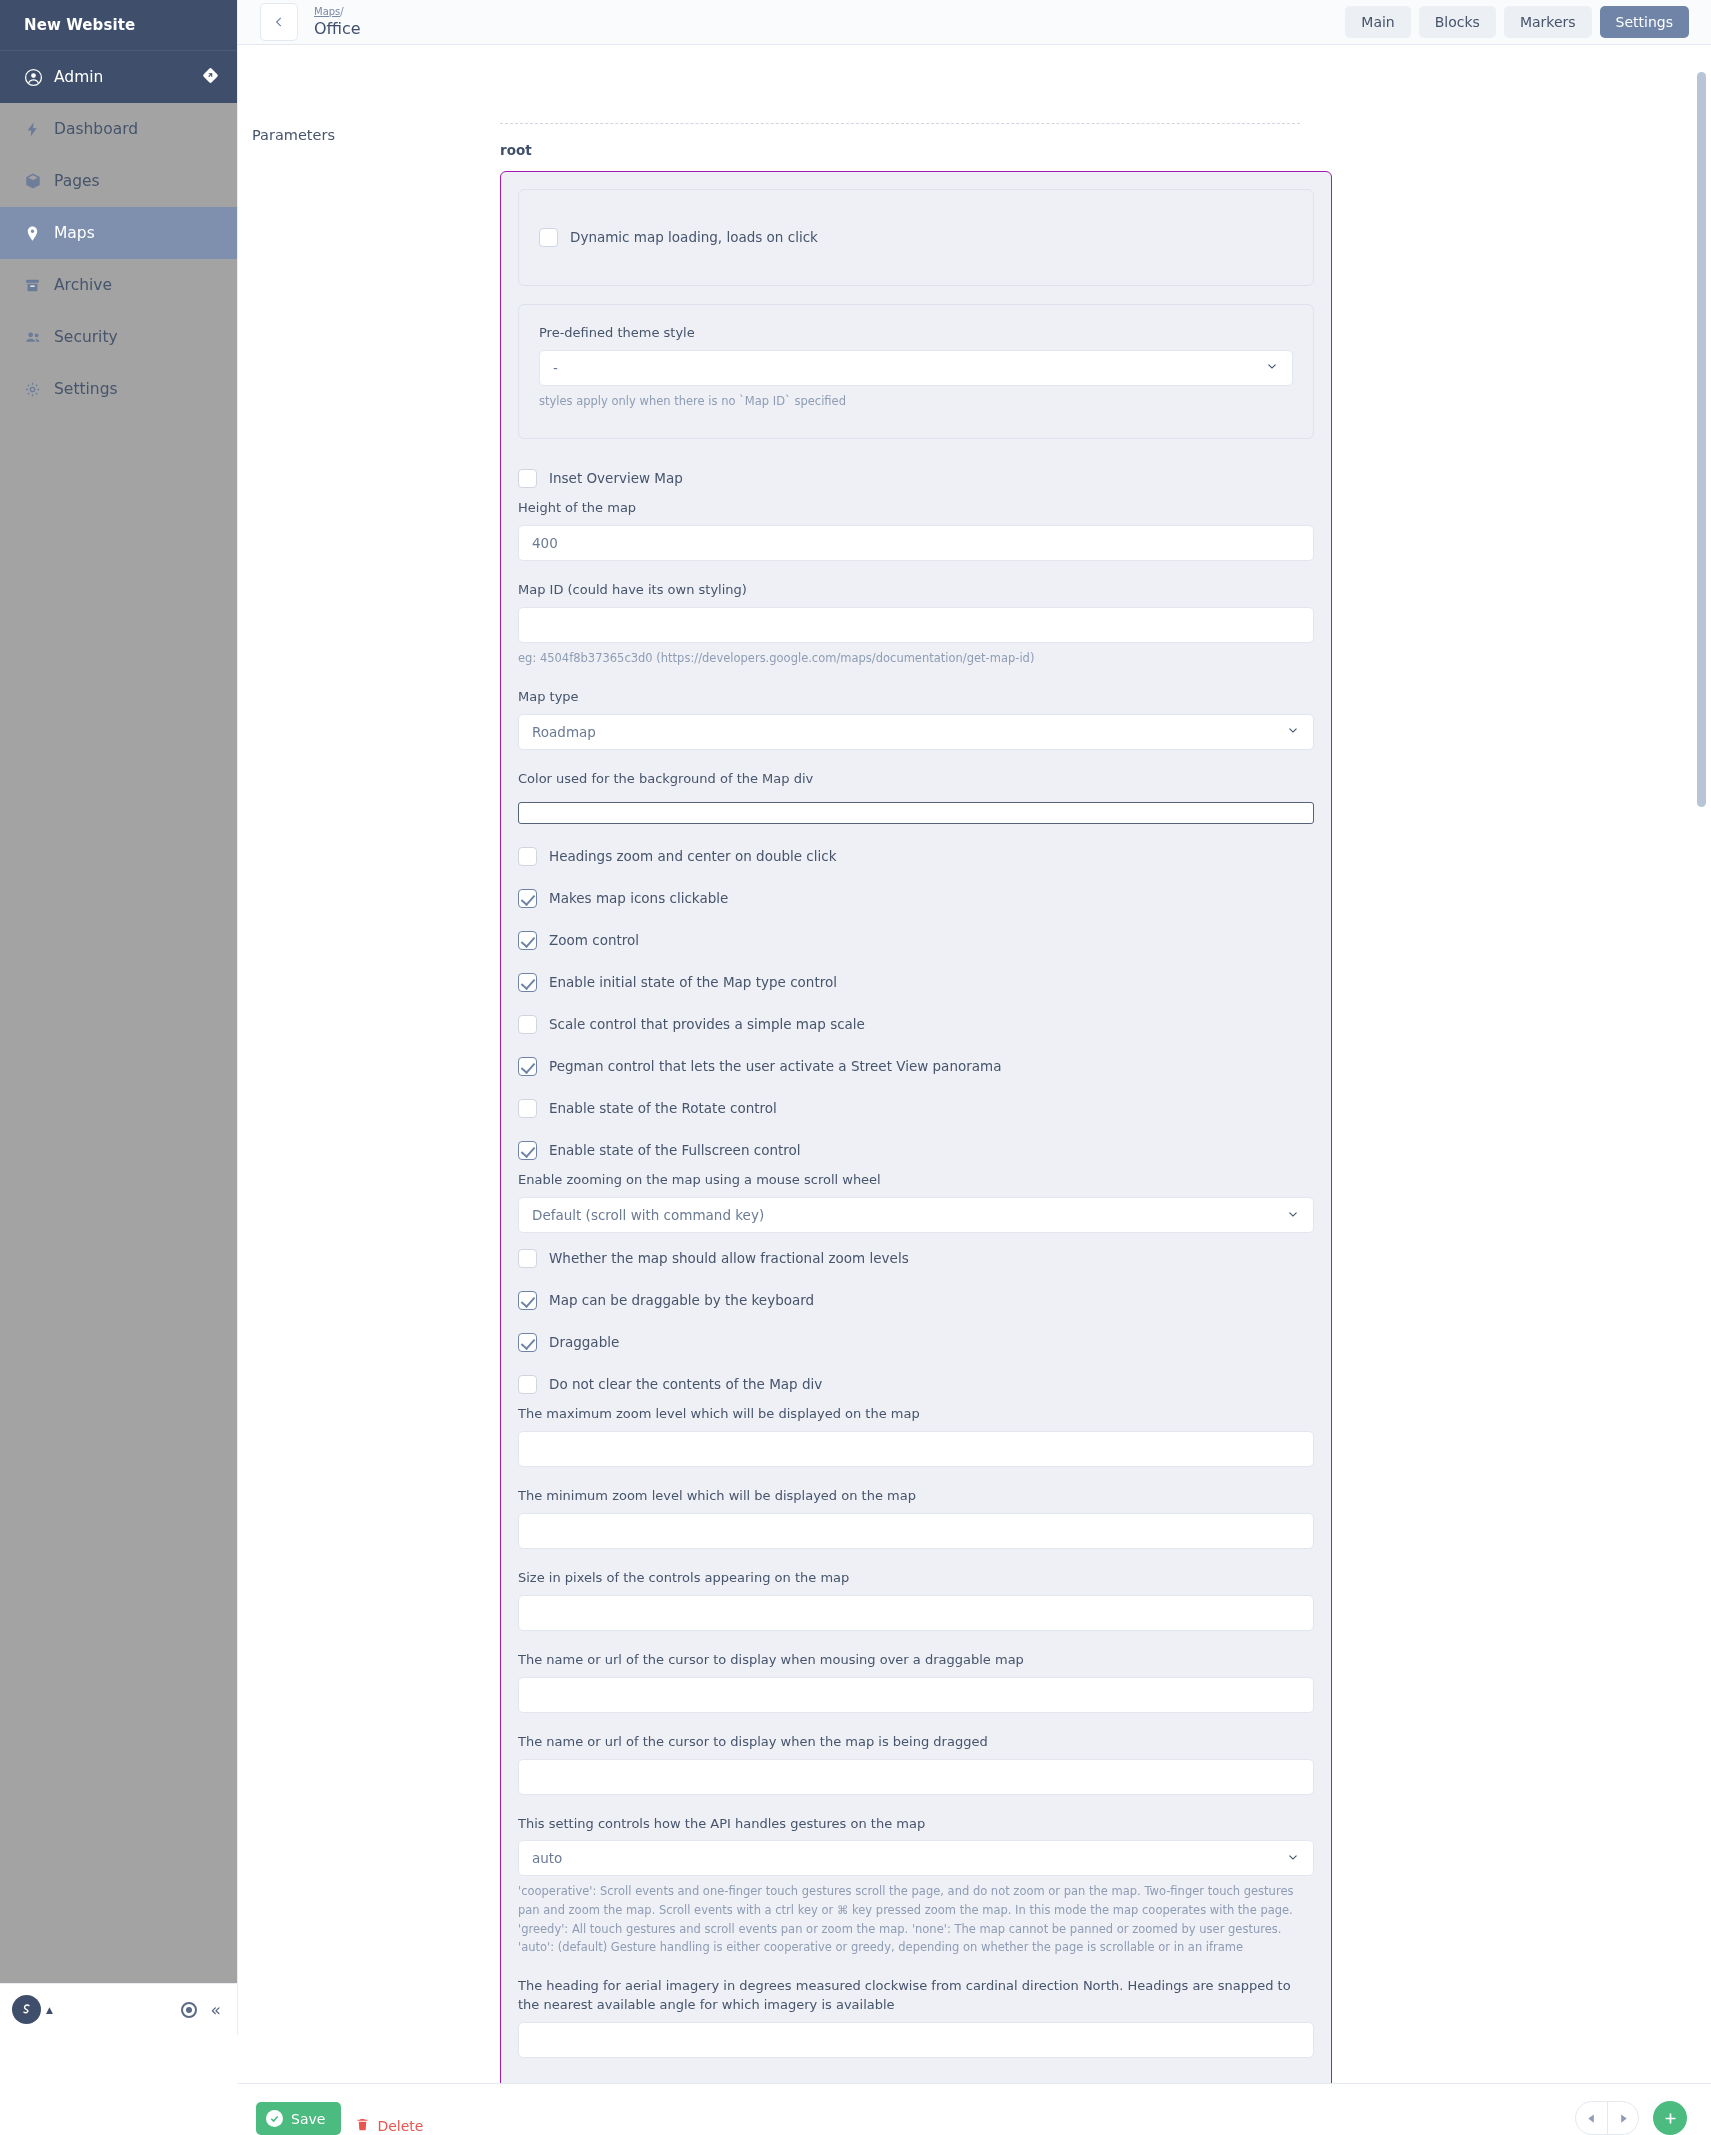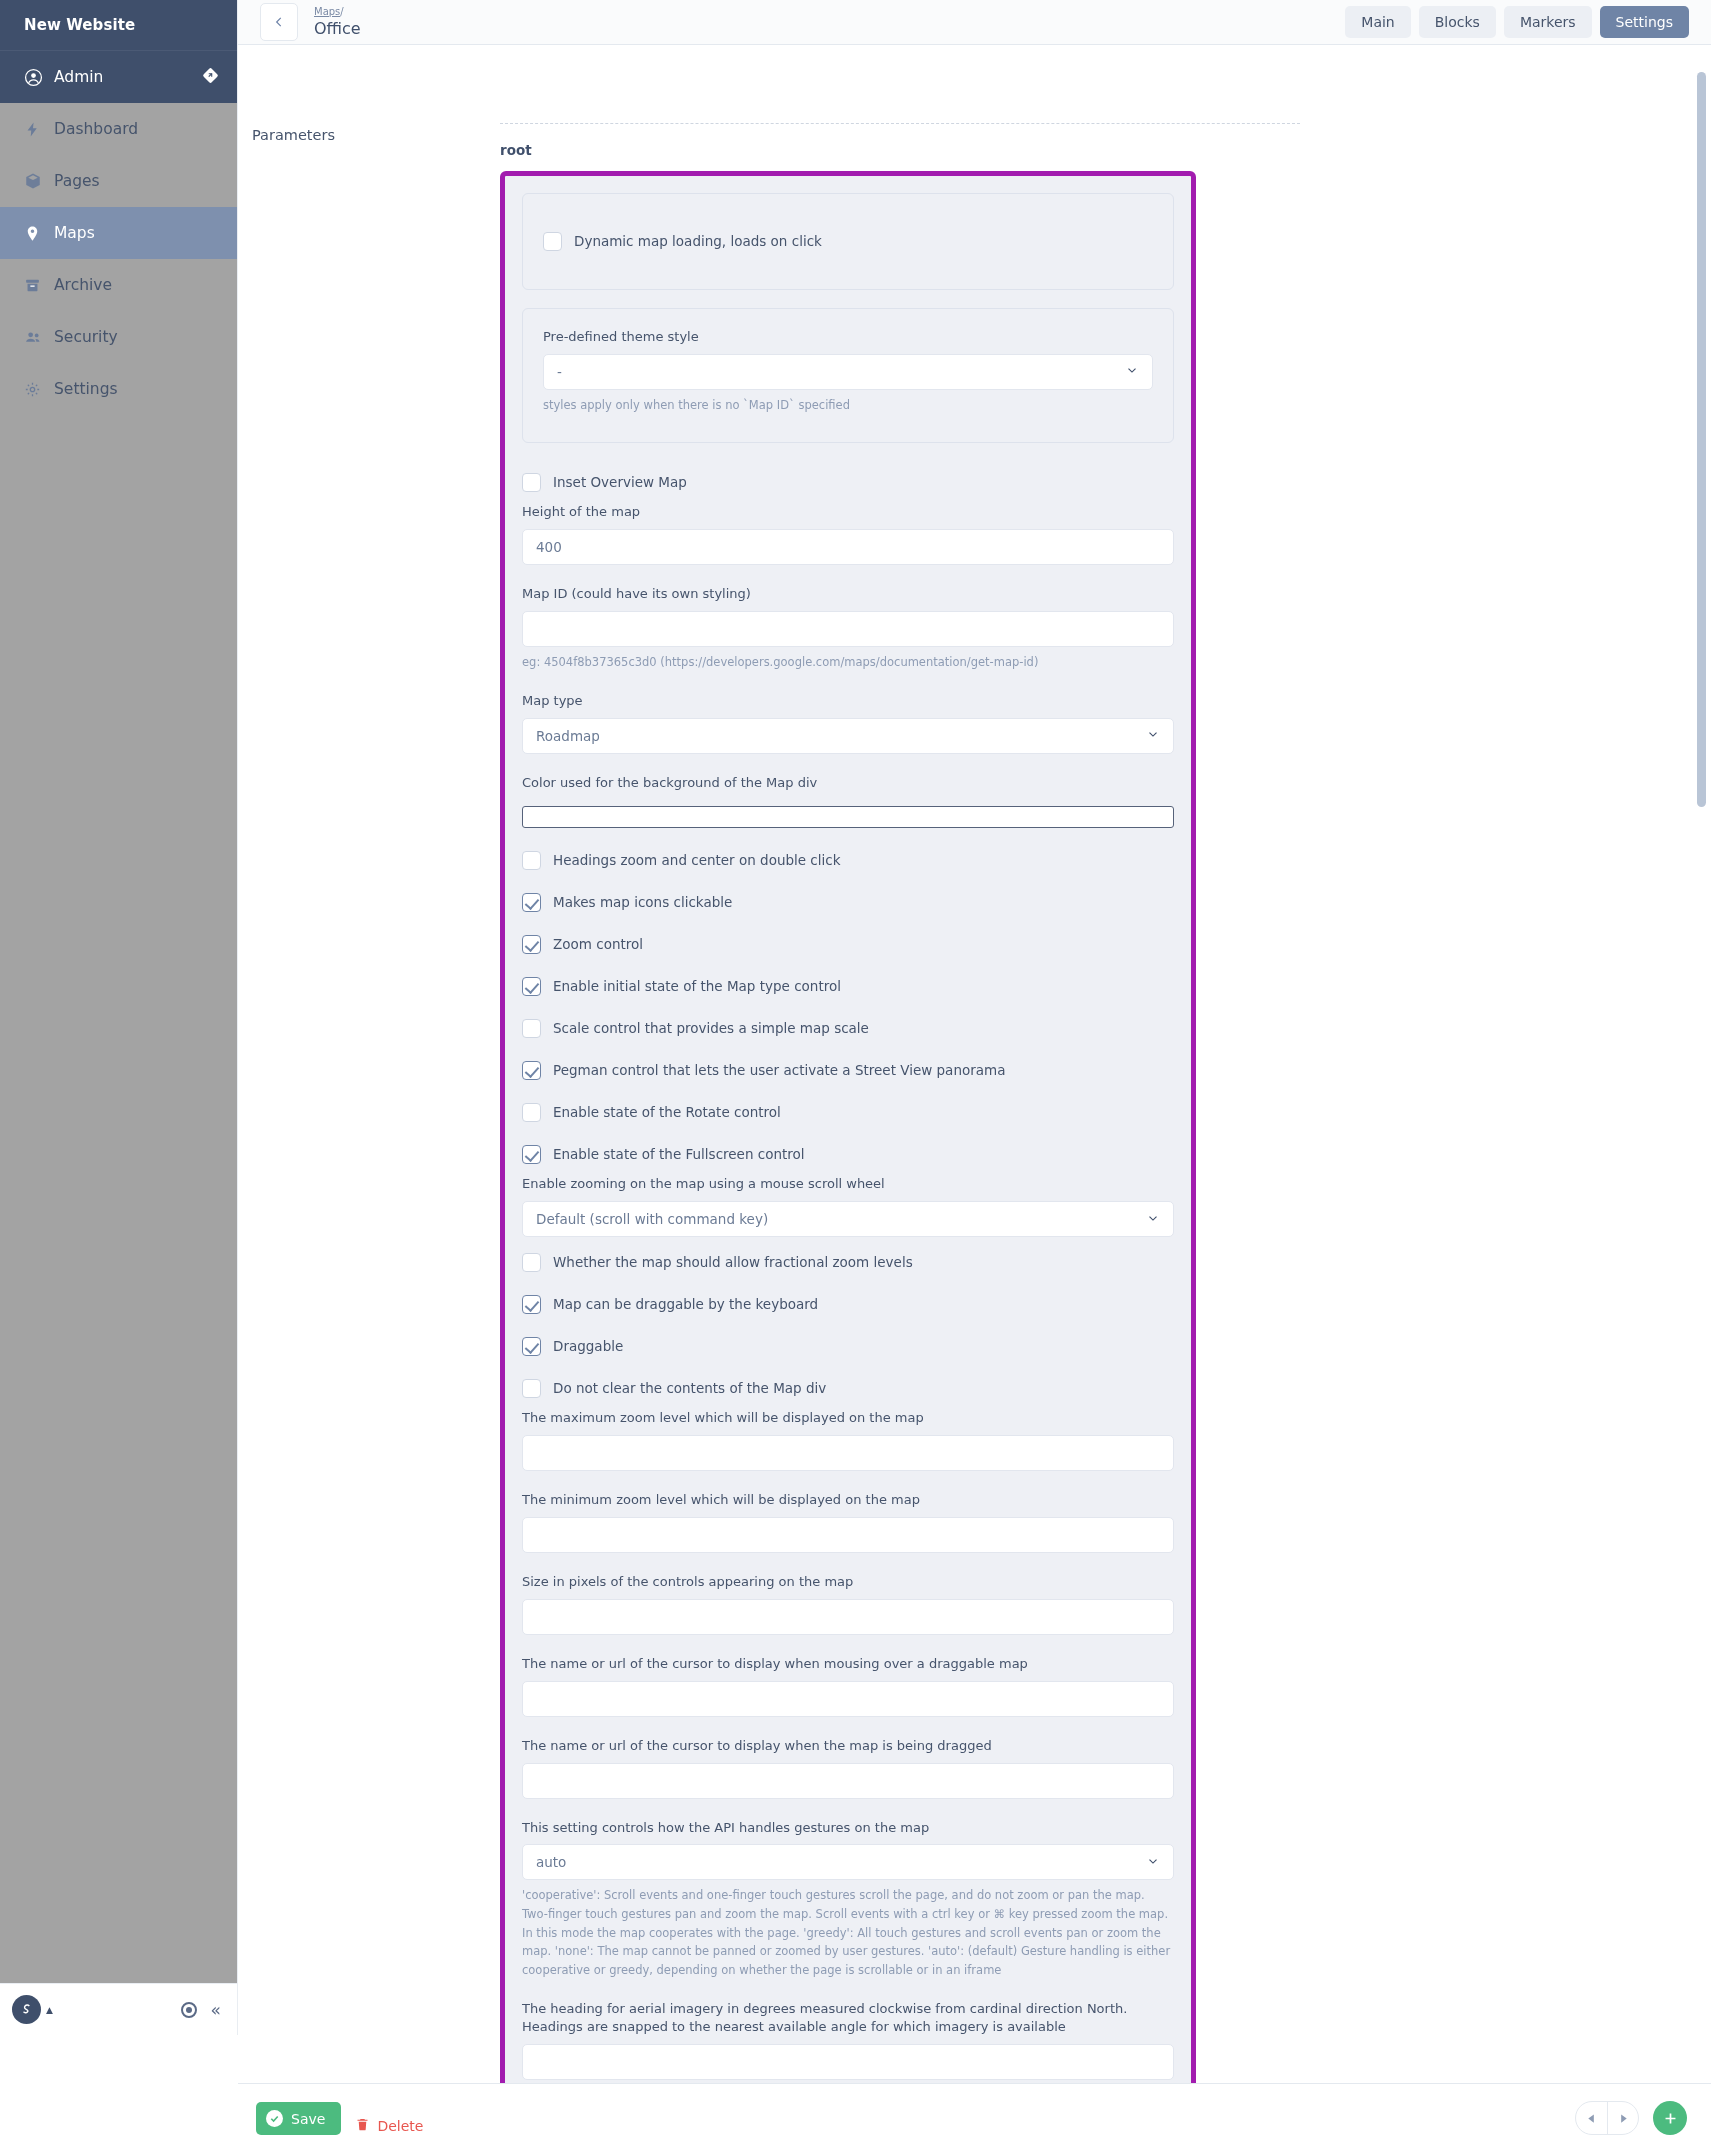--- a/index.html
+++ b/index.html
@@ -134,23 +134,23 @@
   }
   .form-col { flex: 1; padding-right: 40px; }
   .hr-dashed {
     border-top: 1px dashed #cfd6e0;
     margin: 78px 0 0 0;
     width: 800px;
   }
   .root-label { font-size: 13.5px; color: #3f4f6b; margin: 18px 0 13px 0; font-weight: bold; }
 
   .card {
-    width: 696px;
+    width: 832px;
     background: #eef0f5;
-    border: 5px solid #a21caf;
+    border: 1px solid #a21caf;
     border-radius: 6px;
     padding: 17px 17px 26px 17px;
   }
   .subcard {
     background: #eef0f5;
     border: 1px solid #dde2ec;
     border-radius: 6px;
     padding: 19px 20px 20px 20px;
     margin-bottom: 18px;
   }

